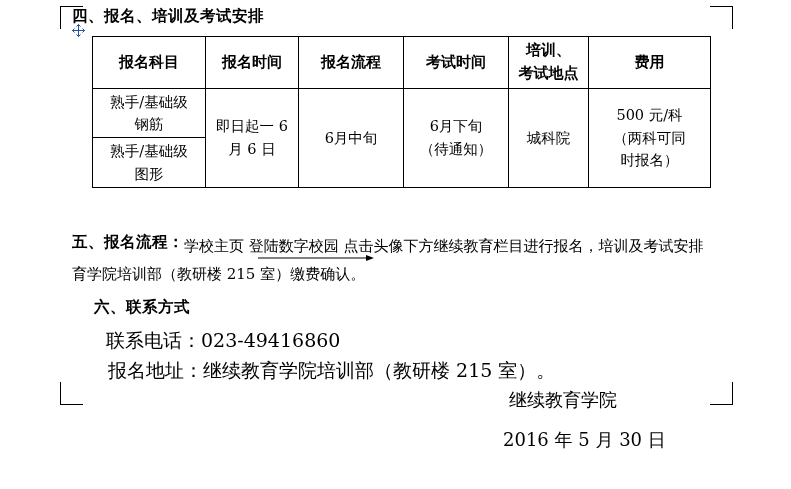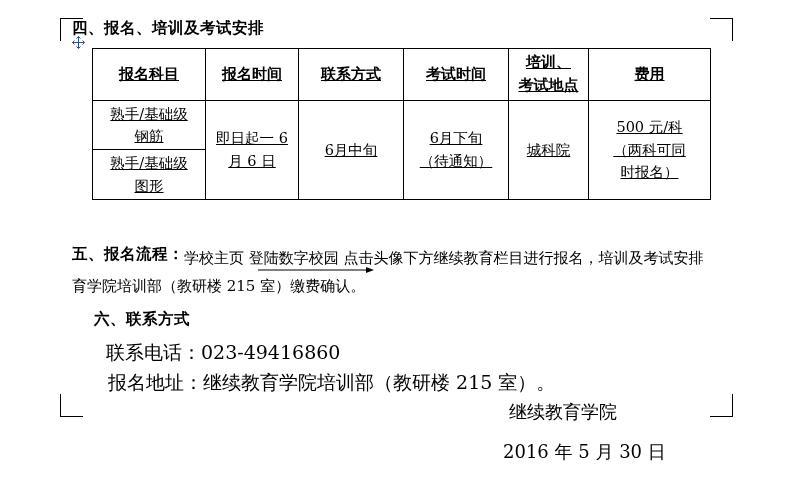--- a/index.html
+++ b/index.html
@@ -11,21 +11,21 @@
     width: 791px;
     height: 489px;
     position: relative;
     font-family: "DejaVu Serif", "Liberation Serif", serif;
     color: #000000;
     overflow: hidden;
   }
 
   .page {
     position: absolute;
-    left: 0; top: 12px;
+    left: 0; top: 0;
     width: 791px;
     height: 423px;
     border-radius: 12px;
   }
 
   
   .crop-mark {
     position: absolute;
     width: 22px;
     height: 22px;
@@ -59,21 +59,20 @@
 
   
   .tbl {
     position: absolute;
     left: 92px;
     top: 36px;
     border-collapse: collapse;
     table-layout: fixed;
     width: 618px;
     font-size: 14.5px;
-    text-decoration: underline;
   }
   .tbl td {
     border: 1px solid #000000;
     text-align: center;
     vertical-align: middle;
     padding: 2px 4px;
     line-height: 1.55;
   }
   .tbl td.hdr {
     font-weight: bold;
@@ -165,21 +164,21 @@
               <div>报名科目</div>
             </div>
         </td>
         <td class="hdr">
           <div class="cell-lines">
               <div>报名时间</div>
             </div>
         </td>
         <td class="hdr">
           <div class="cell-lines">
-              <div>联系方式</div>
+              <div>报名流程</div>
             </div>
         </td>
         <td class="hdr">
           <div class="cell-lines">
               <div>考试时间</div>
             </div>
         </td>
         <td class="hdr">
           <div class="cell-lines">
             <div>培训、</div>

